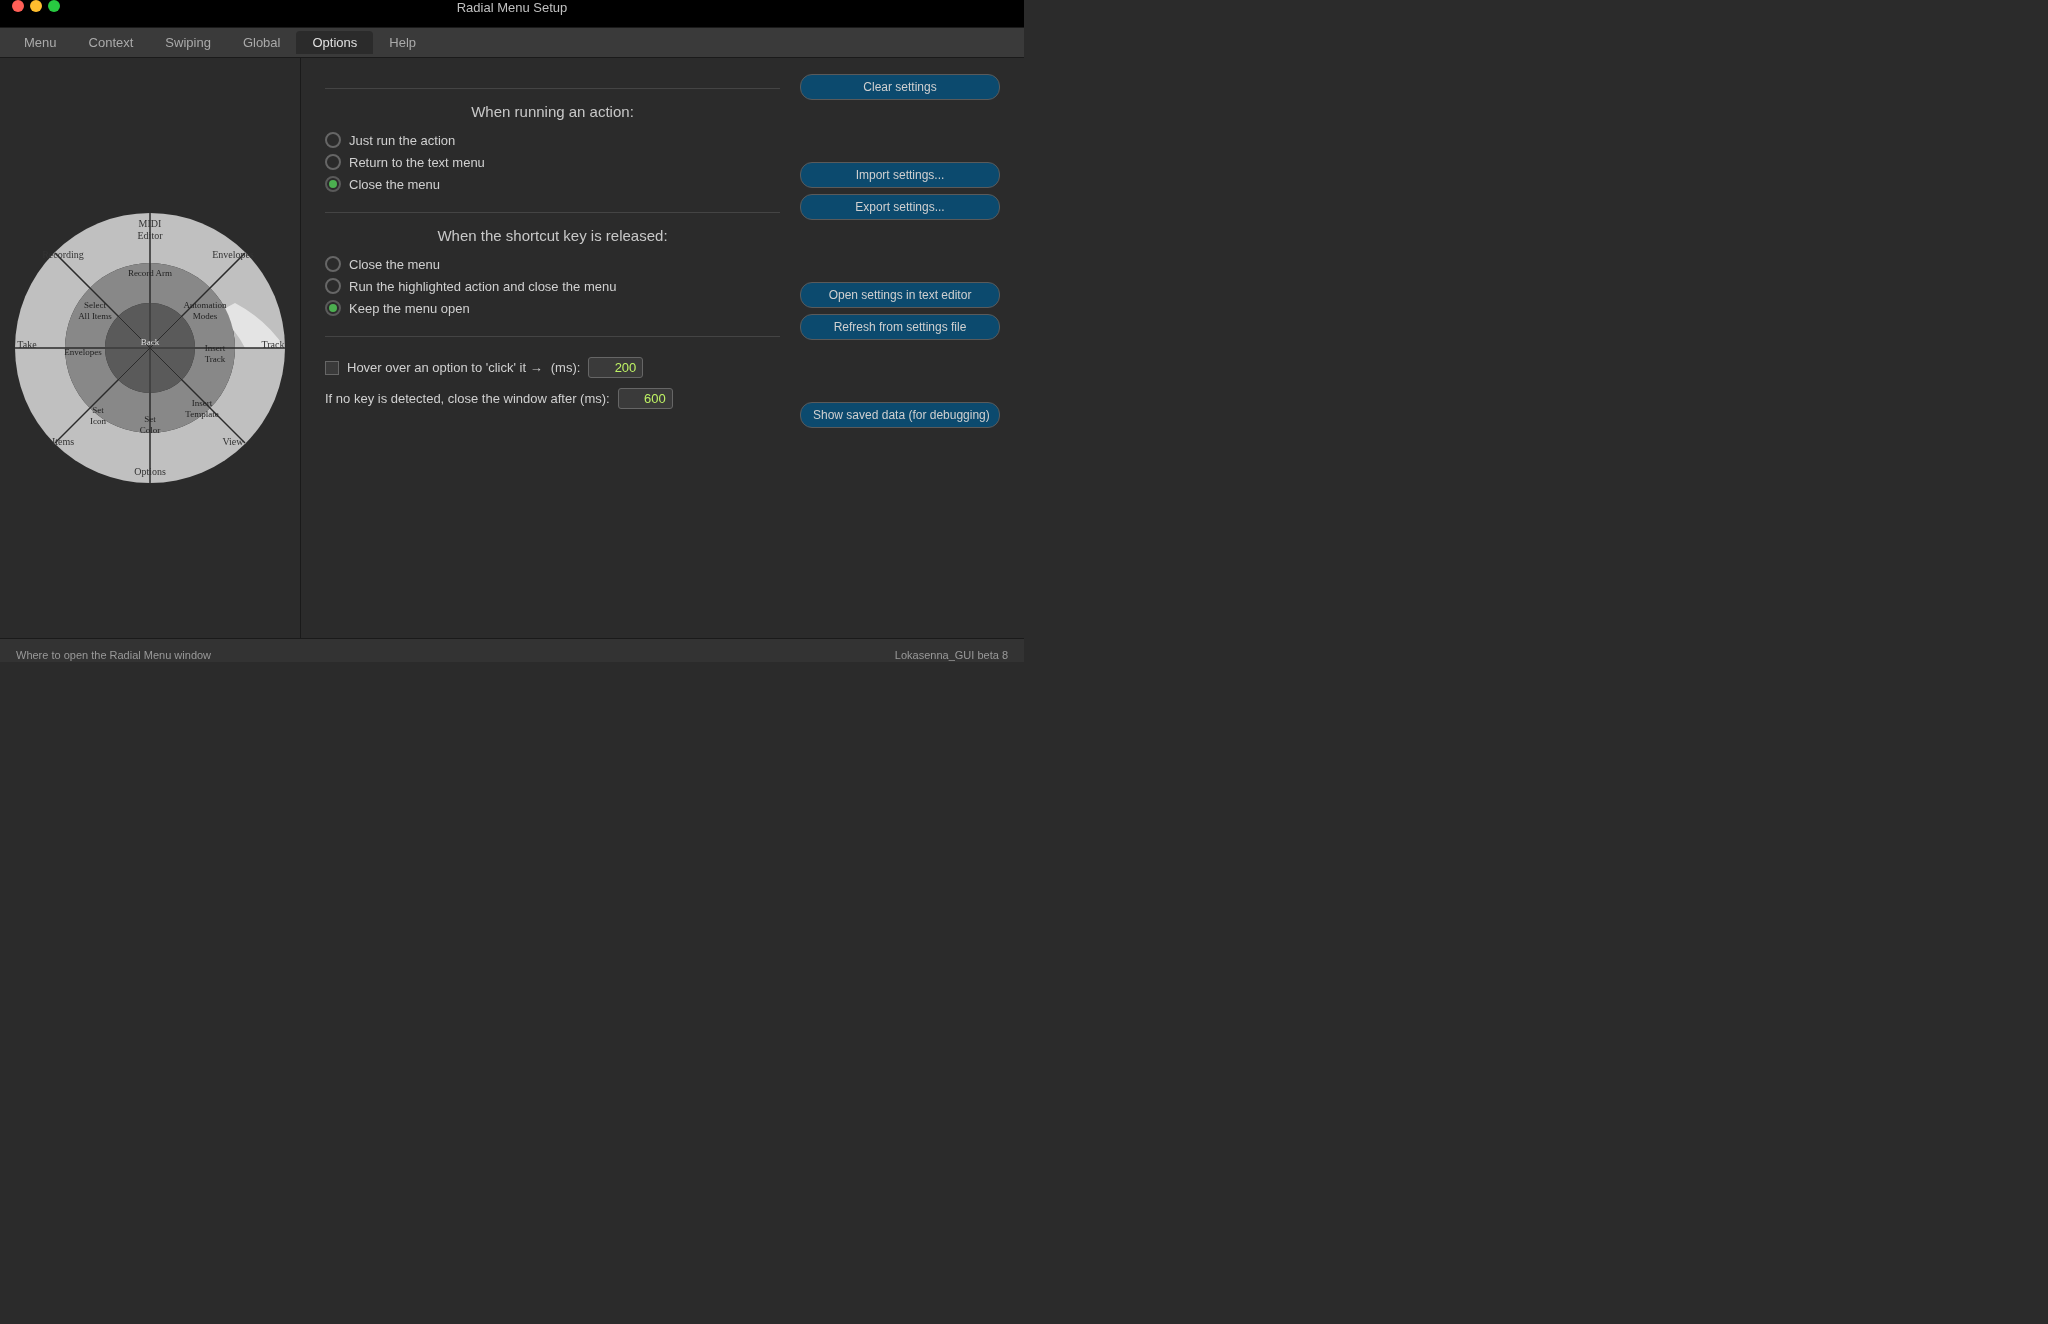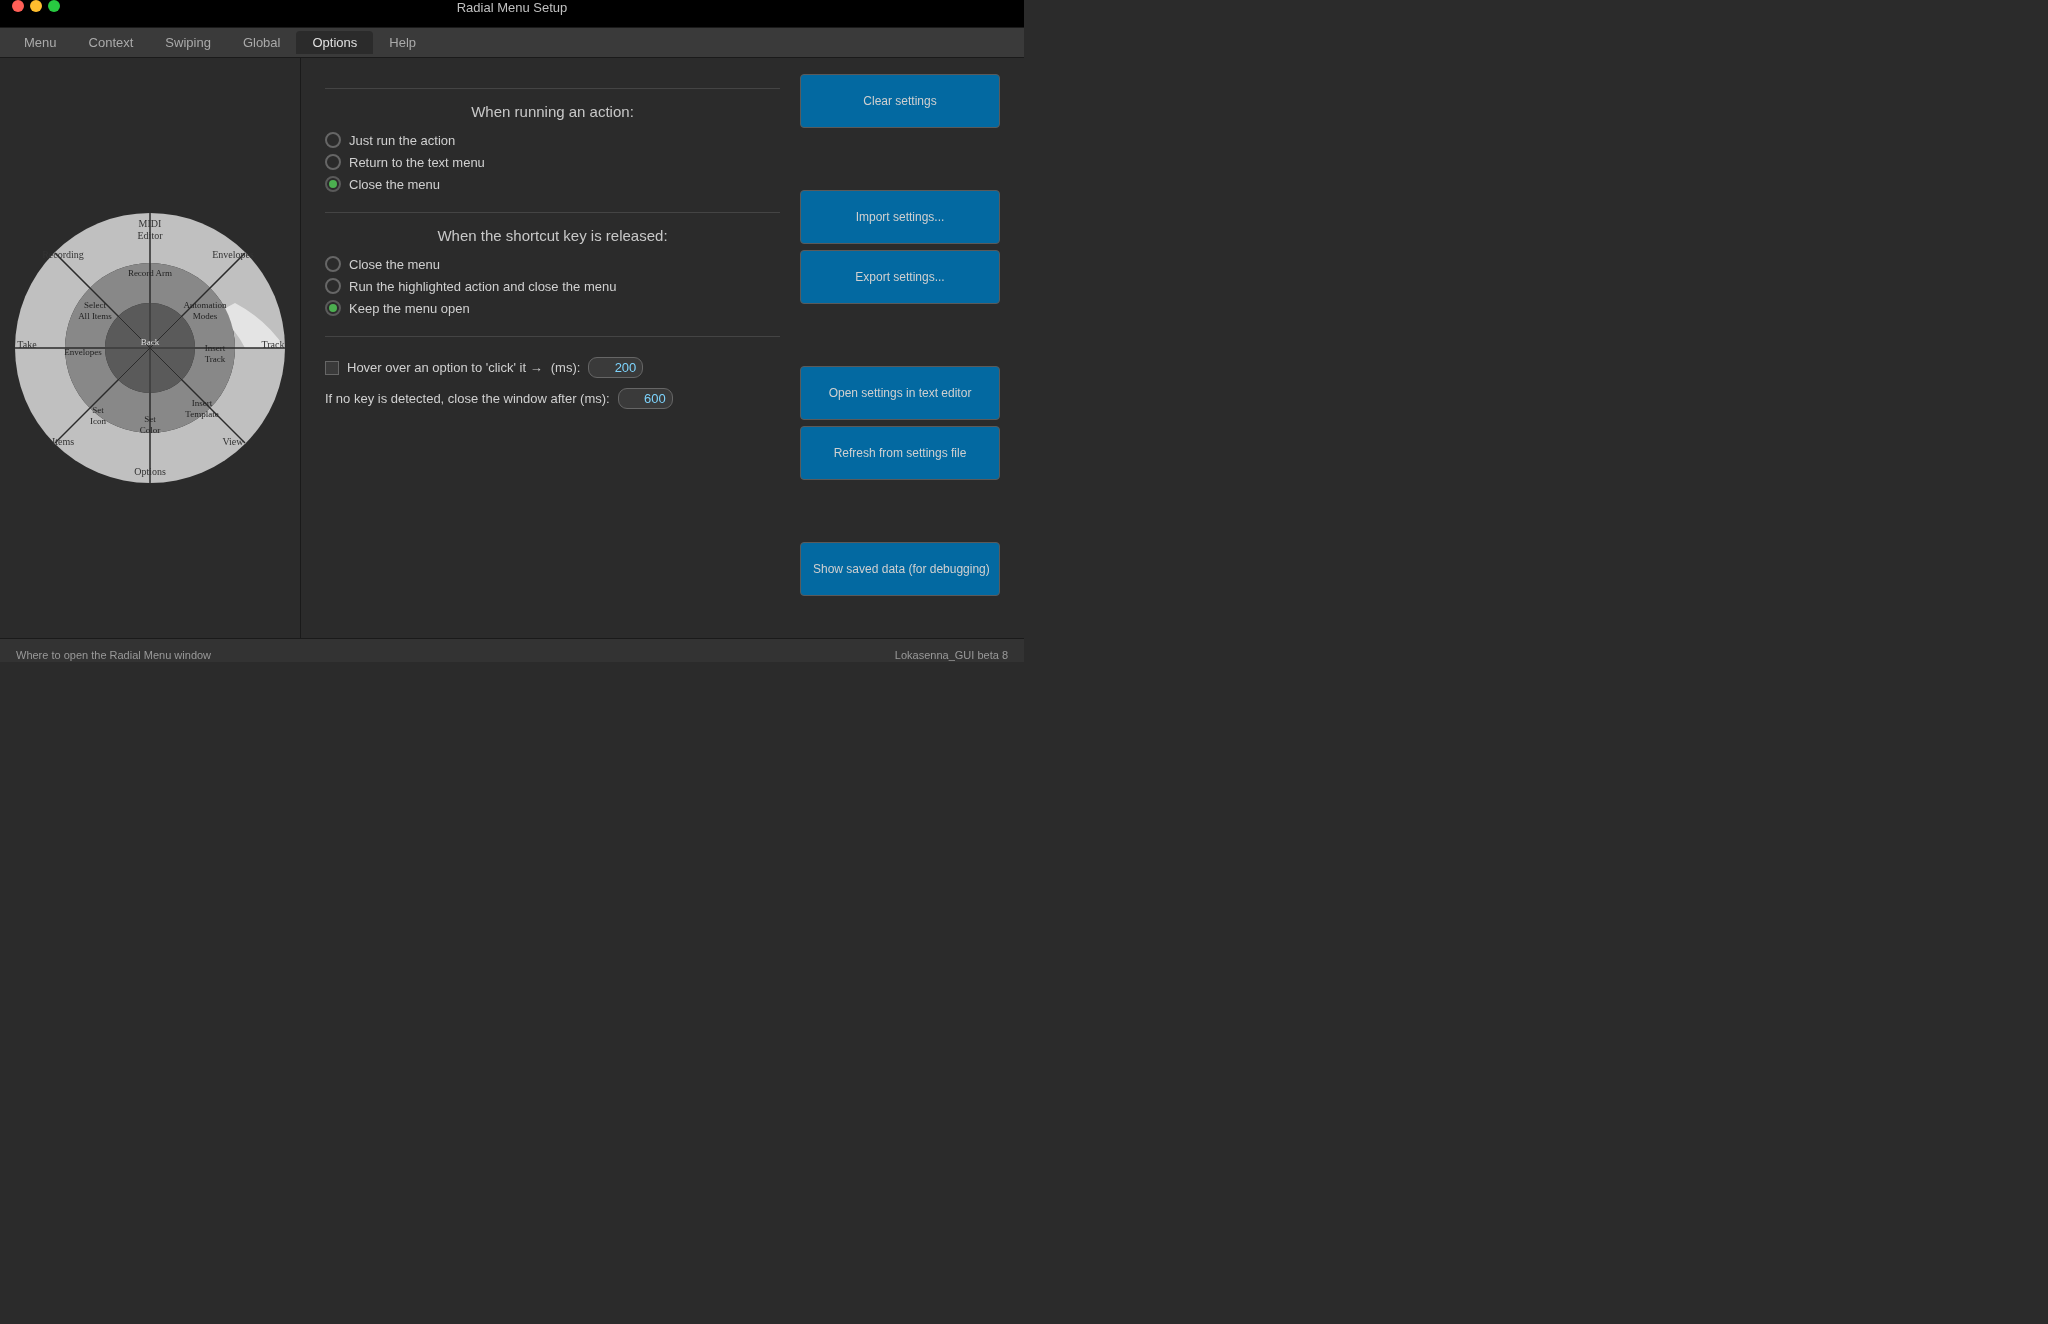--- a/index.html
+++ b/index.html
@@ -155,25 +155,25 @@
       flex: 1;
     }
     .options-right {
       width: 200px;
       display: flex;
       flex-direction: column;
       gap: 6px;
     }
 
     .action-btn {
-      background: #0369a1;
+      background: #0c4a6e;
       border: 1px solid #5a5a5a;
-      border-radius: 4px;
+      border-radius: 12px;
       color: #d0d0d0;
-      padding: 19px 12px;
+      padding: 5px 12px;
       font-size: 12px;
       cursor: pointer;
       text-align: center;
       white-space: nowrap;
     }
 
     .divider {
       border: none;
       border-top: 1px solid #444;
       margin: 14px 0;
@@ -192,22 +192,22 @@
     .hover-checkbox {
       width: 14px;
       height: 14px;
       border: 1px solid #666;
       background: #3a3a3a;
       flex-shrink: 0;
     }
     .ms-input {
       background: #3a3a3a;
       border: 1px solid #666;
-      border-radius: 9px;
-      color: #7dd3fc;
+      border-radius: 3px;
+      color: #bef264;
       padding: 2px 6px;
       font-size: 13px;
       width: 55px;
       text-align: right;
     }
 
     
     .statusbar {
       height: 24px;
       background: #333;

